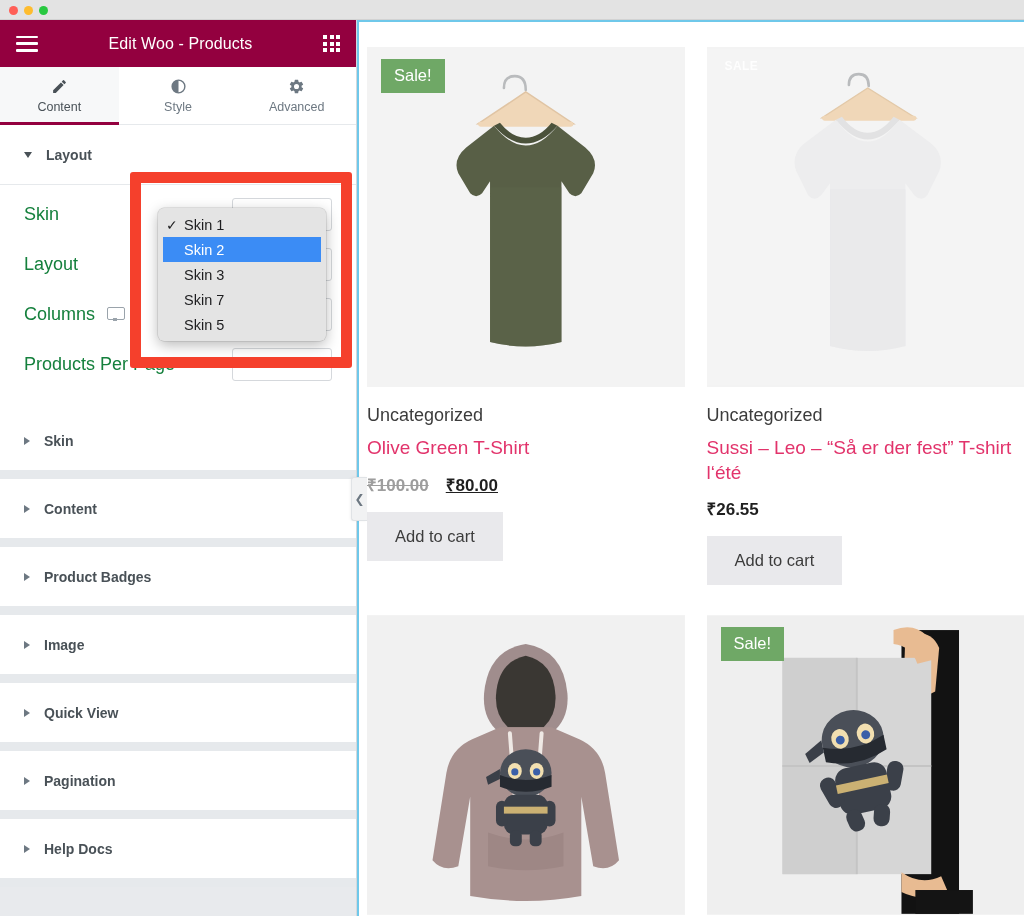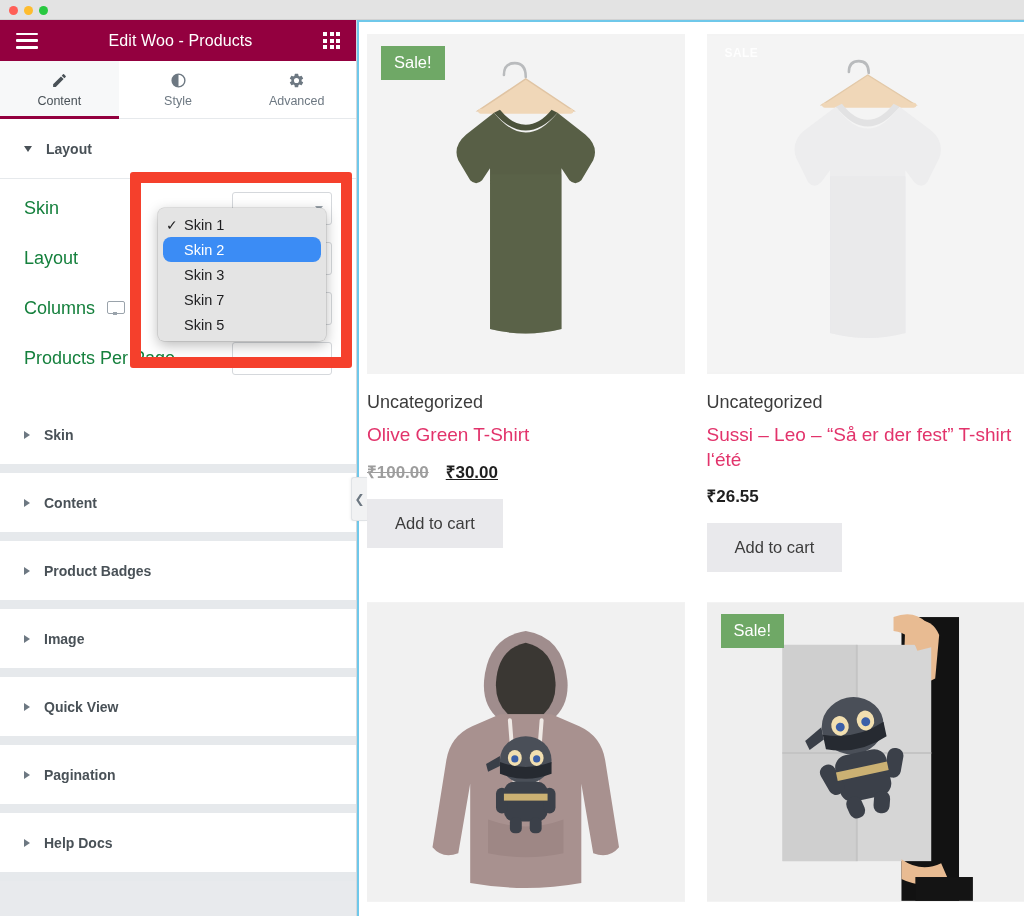--- a/index.html
+++ b/index.html
@@ -27,21 +27,21 @@
   
   .panel {
     position: absolute; left: 0; top: 20px;
     width: 357px; height: 896px;
     background: #f1f2f3;
     border-right: 1px solid #d5d8dc;
     overflow: hidden;
   }
 
   .panel-header {
-    height: 41px; background: #93003f;
+    height: 47px; background: #93003f;
     display: flex; align-items: center; justify-content: space-between;
     padding: 0 16px;
   }
   .panel-title {
     color: #ffffff; font-size: 16px; font-weight: 400;
     flex: 1; text-align: center; letter-spacing: .1px;
   }
   .ham { width: 22px; height: 16px; display: flex; flex-direction: column;
          justify-content: space-between; cursor: pointer; }
   .ham span { display: block; height: 2.6px; background: #fff; border-radius: 1px; }
@@ -121,21 +121,21 @@
     background: #e4e4e4; border-radius: 6px;
     box-shadow: 0 4px 14px rgba(0,0,0,.28), 0 0 0 .5px rgba(0,0,0,.16);
     padding: 4px 0; z-index: 40;
     font-size: 14.5px; color: #000;
   }
   .select-opt {
     height: 25px; display: flex; align-items: center;
     padding: 0 10px 0 8px; cursor: default; color: #1d1d1f;
   }
   .select-opt .tick { width: 18px; font-size: 14px; color: #1d1d1f; }
-  .select-opt.selected { background: #3b8cf5; color: #ffffff; border-radius: 8px;
+  .select-opt.selected { background: #3b8cf5; color: #ffffff; border-radius: 0;
                          margin: 0 5px; padding-left: 3px; }
   .select-opt.selected .tick { color: #fff; }
 
   
   .annot {
     position: absolute; left: 130px; top: 172px;
     width: 222px; height: 196px;
     border: 11px solid #f5402c; border-radius: 3px;
     z-index: 45; pointer-events: none;
   }
@@ -159,21 +159,21 @@
     width: 16px; height: 44px; background: #f1f2f3;
     border: 1px solid #e0e3e6; border-right: none;
     border-radius: 3px 0 0 3px;
     display: flex; align-items: center; justify-content: center;
     z-index: 20; cursor: pointer;
     box-shadow: -1px 0 3px rgba(0,0,0,.05);
   }
   .collapse-handle span { color: #6d7882; font-size: 12px; line-height: 1; }
 
   .grid {
-    position: absolute; left: 2px; top: 6px; width: 665px;
+    position: absolute; left: 2px; top: 19px; width: 665px;
     display: grid; grid-template-columns: 1fr 1fr; column-gap: 22px; row-gap: 30px;
     padding: 8px 0 0 8px;
   }
   .product { position: relative; }
   .thumb {
     position: relative; width: 100%; height: 340px;
     background: #f3f3f3; overflow: hidden;
   }
   .thumb.tall { height: 300px; }
   .badge {
@@ -383,21 +383,21 @@
             <rect x="112" y="74" width="96" height="5" rx="2.5" fill="#f0d7b8"></rect>
             <path d="M128 78 L100 100 Q86 112 92 126 L104 146 Q110 152 116 146 L124 134 L124 296 Q160 305 196 296 L196 134 L204 146 Q210 152 216 146 L228 126 Q234 112 220 100 L192 78 Q176 98 160 98 Q144 98 128 78 Z" fill="#585f46"></path>
             <path d="M128 78 Q144 96 160 96 Q176 96 192 78 L186 75 Q174 90 160 90 Q146 90 134 75 Z" fill="#4b523b"></path>
             <path d="M124 140 L124 296 Q160 305 196 296 L196 140" fill="#5e654b" opacity=".45"></path>
           </svg>
         </div>
         <div class="p-cat">Uncategorized</div>
         <div class="p-title">Olive Green T-Shirt</div>
         <div class="p-price">
           <span class="old">₹100.00</span>
-          <span class="new">₹30.00</span>
+          <span class="new">₹80.00</span>
         </div>
         <button class="addcart">Add to cart</button>
       </div>
 
       <div class="product">
         <div class="thumb">
           <div class="badge ghost">SALE</div>
           <svg class="art" viewBox="0 0 320 340" preserveAspectRatio="xMidYMid meet">
             <rect width="320" height="340" fill="#f4f4f4"></rect>
             <path d="M163 38 q0 -12 -10 -12 q-10 0 -10 11" stroke="#b9bbbd" stroke-width="2.6" fill="none" stroke-linecap="round"></path>

